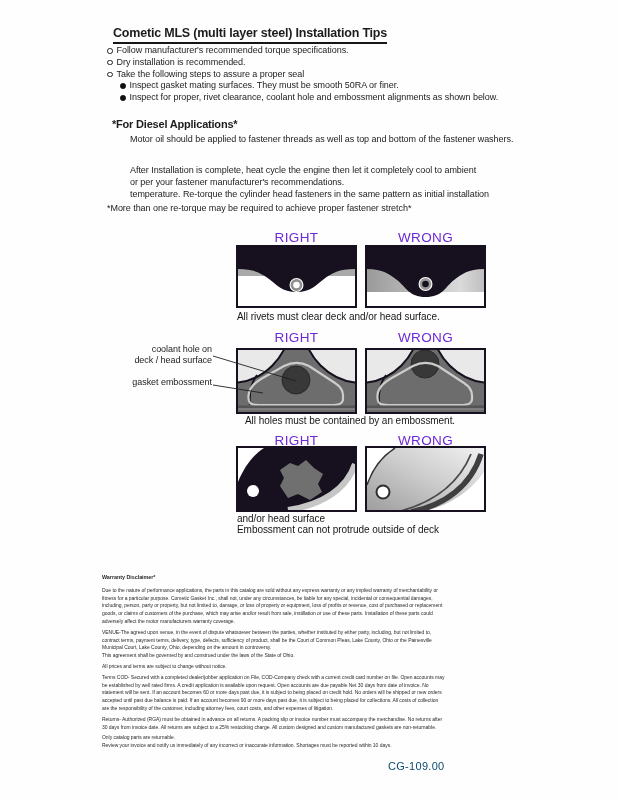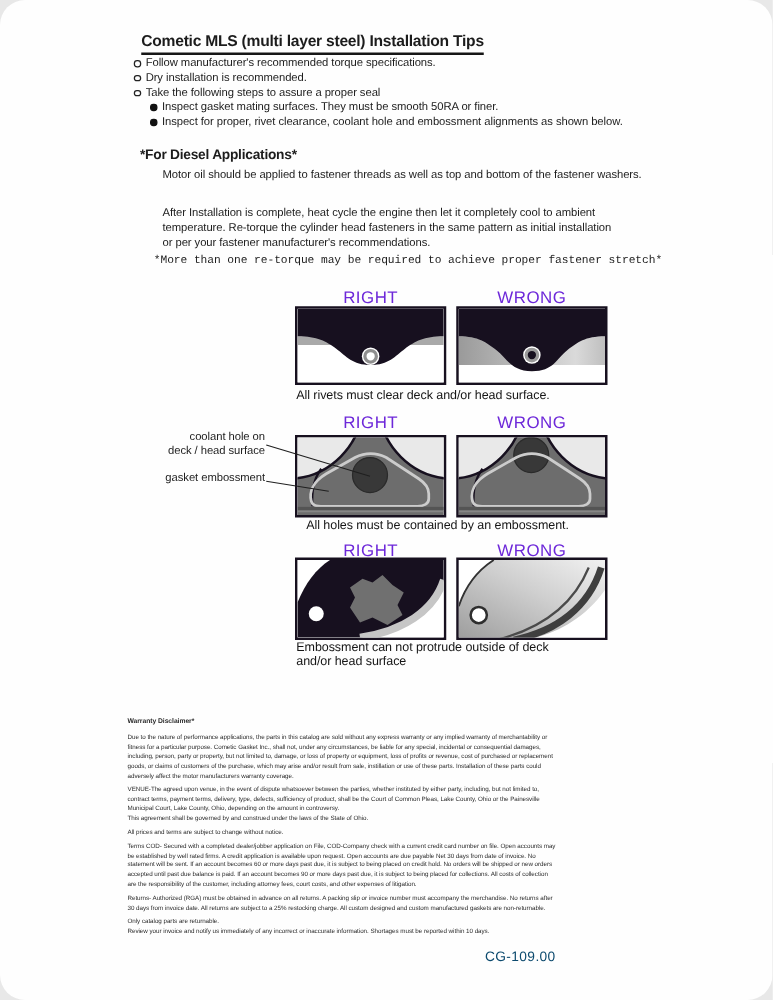--- a/index.html
+++ b/index.html
@@ -1,19 +1,19 @@
 <!DOCTYPE html>
 <html style="--ink: #1c1c1c; --diagram-black: #17101f; --deck-gray: #a9a9a9; --web-gray: #6d6d6d; --emboss-line: #cccccc; --hole-dark: #383838;"><head>
 <meta charset="utf-8">
 <style>
   html,body{margin:0;padding:0;background:#e8e8e8;}
   .page{
     position:relative; width:618px; height:800px; margin:0 auto;
     background:#fefefe; overflow:hidden;
-    font-family:"Liberation Sans", sans-serif; color:var(--ink,#1c1c1c);border-radius:20px;
+    font-family:"Liberation Sans", sans-serif; color:var(--ink,#1c1c1c);
   }
   .abs{position:absolute;}
   .nowrap{white-space:nowrap;}
 
   .title{
     font-size:12.5px; font-weight:bold; letter-spacing:-0.2px;
     border-bottom:2px solid #161616; padding-bottom:2px; white-space:nowrap;
   }
   .bullets{font-size:9px; letter-spacing:-0.05px;}
   .brow{display:flex; align-items:flex-start; height:11.8px; white-space:nowrap;}
@@ -71,24 +71,24 @@
       <span>Inspect for proper, rivet clearance, coolant hole and embossment alignments as shown below.</span>
     </div>
   </div>
 
   <div class="abs sechead" style="left:112px; top:118px;text-align:center;">*For Diesel Applications*</div>
   <div class="abs para" style="left:113px; top:134px;">
       <div class="ln">Motor oil should be applied to fastener threads as well as top and bottom of the fastener washers.</div>
     </div>
   <div class="abs para" style="left:113px; top:165px;">
       <div class="ln">After Installation is complete, heat cycle the engine then let it completely cool to ambient</div>
+      <div class="ln">or per your fastener manufacturer's recommendations.</div>
       <div class="ln">temperature. Re-torque the cylinder head fasteners in the same pattern as initial installation</div>
-      <div class="ln">or per your fastener manufacturer's recommendations.</div>
-    </div>
-  <div class="abs para nowrap" style="left:123px; top:203px;font-family:Liberation Mono, monospace;">*More than one re-torque may be required to achieve proper fastener stretch*</div>
+    </div>
+  <div class="abs para nowrap" style="left:107px; top:203px;">*More than one re-torque may be required to achieve proper fastener stretch*</div>
 
   <div class="abs dlabel" style="left:236px; top:230px;">RIGHT</div>
   <div class="abs dlabel" style="left:365px; top:230px;">WRONG</div>
 
   <div class="abs dbox" style="left:236px; top:245px;">
     <svg viewBox="0 0 117 59" preserveAspectRatio="none">
       <rect x="0" y="0" width="117" height="59" style="fill:#ffffff"></rect>
       <rect x="0" y="22" width="117" height="7" style="fill:var(--deck-gray)"></rect>
       <path d="M0,0 H117 V22 C101,22 94,26 86,32 C78,38 73,45 58.5,45 C44,45 39,38 31,32 C23,26 16,22 0,22 Z" style="fill:var(--diagram-black)"></path>
       <circle cx="58.5" cy="38" r="7" style="fill:#ffffff"></circle>
@@ -180,22 +180,22 @@
       <rect x="0" y="0" width="117" height="62" fill="url(#g-silver)"></rect>
       <path d="M117,24 C100,48 76,60 52,64 L117,64 Z" style="fill:#ffffff"></path>
       <path d="M44,64 C78,57 104,38 114,6" style="fill:none;stroke:#3f3f3f;stroke-width:5.5"></path>
       <path d="M30,64 C62,56 90,40 104,6" style="fill:none;stroke:#4a4a4a;stroke-width:1.8"></path>
       <path d="M0,0 H28 C14,9 5,22 0,37 Z" style="fill:#ffffff"></path>
       <path d="M28,0 C14,9 5,22 0,37" style="fill:none;stroke:#333333;stroke-width:1.5"></path>
       <circle cx="16" cy="44" r="6.5" style="fill:#ffffff;stroke:#2e2e2e;stroke-width:2"></circle>
     </svg>
   </div>
   <div class="abs caption" style="left:237px; top:514px;">
+      <div class="ln">and/or head surface</div>
       <div class="ln">Embossment can not protrude outside of deck</div>
-      <div class="ln">and/or head surface</div>
     </div>
 
   <div class="abs legal" style="left:102px; top:574px;">
     <div class="lhead">Warranty Disclaimer*</div>
     <div class="lpara">
         <div class="ln">Due to the nature of performance applications, the parts in this catalog are sold without any express warranty or any implied warranty of merchantability or</div>
         <div class="ln">fitness for a particular purpose.  Cometic Gasket Inc., shall not, under any circumstances, be liable for any special, incidental or consequential damages,</div>
         <div class="ln">including, person, party or property, but not limited to, damage, or loss of property or equipment, loss of profits or revenue, cost of purchased or replacement</div>
         <div class="ln">goods, or claims of customers of the purchase, which may arise and/or result from sale, instillation or use of these parts.  Installation of these parts could</div>
         <div class="ln">adversely affect the motor manufacturers warranty coverage.</div>

